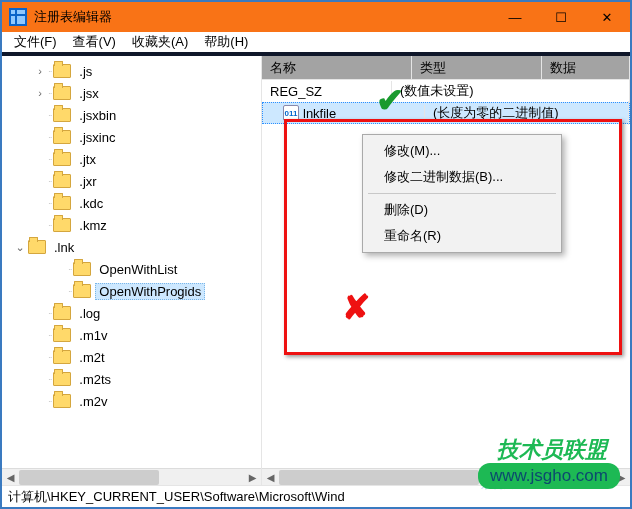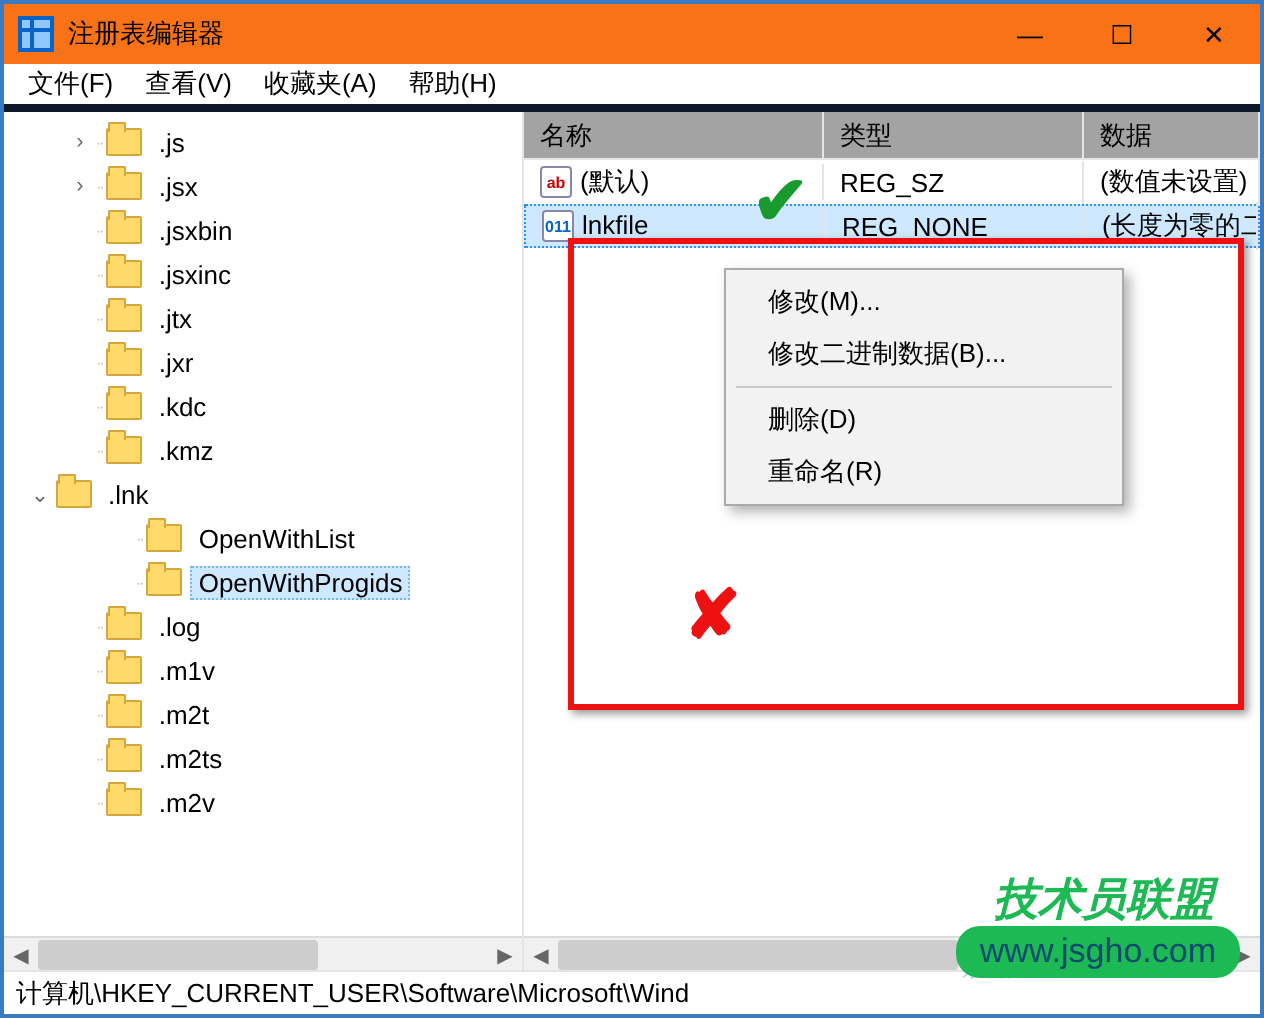--- a/index.html
+++ b/index.html
@@ -200,33 +200,28 @@
       </div>
     </div>
     <div class="pane right">
       <div class="listhdr">
         <div class="col c-name">名称</div>
         <div class="col c-type">类型</div>
         <div class="col c-data">数据</div>
       </div>
       <div class="list" id="list">
           <div class="row">
-            <div class="col c-name" style="display: flex; align-items: center; padding: 0px 4px;">
-              <span class="valicon str">ab</span>
-              <span>(默认)</span>
-            </div>
             <div class="col c-type">REG_SZ</div>
             <div class="col c-data">(数值未设置)</div>
           </div>
           <div class="row sel">
-            <div class="col c-name" style="display: flex; align-items: flex-start; padding: 0px 4px;">
+            <div class="col c-name" style="display: flex; align-items: flex-end; padding: 0px 4px; margin-left: 12px;">
               <span class="valicon bin">011</span>
               <span>lnkfile</span>
             </div>
-            <div class="col c-type">REG_NONE</div>
             <div class="col c-data">(长度为零的二进制值)</div>
           </div>
         </div>
       <div class="hscroll">
         <div class="arrow" style="left:0">◀</div>
         <div class="thumb" style="left:17px;width:200px"></div>
         <div class="arrow" style="right:0">▶</div>
       </div>
     </div>
   </div>

